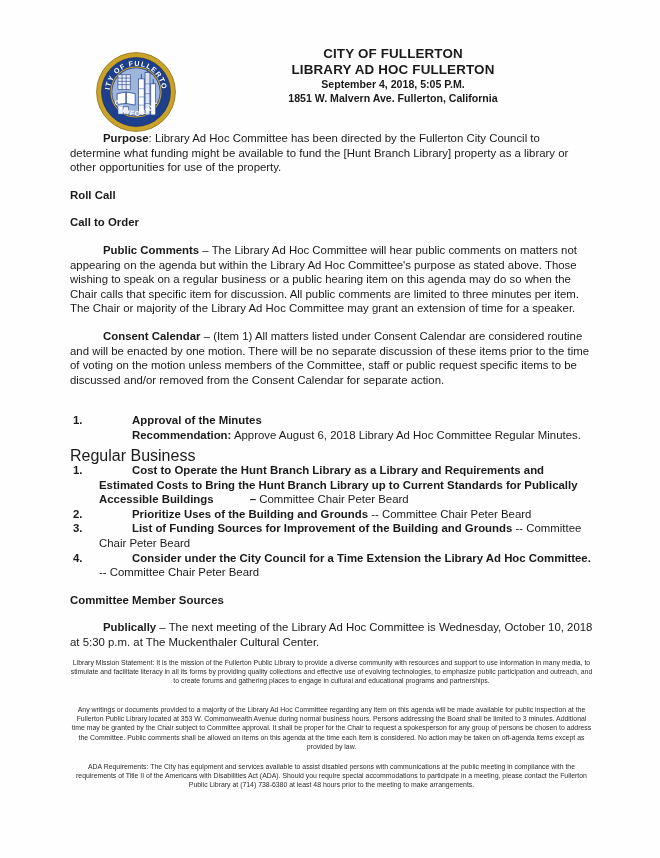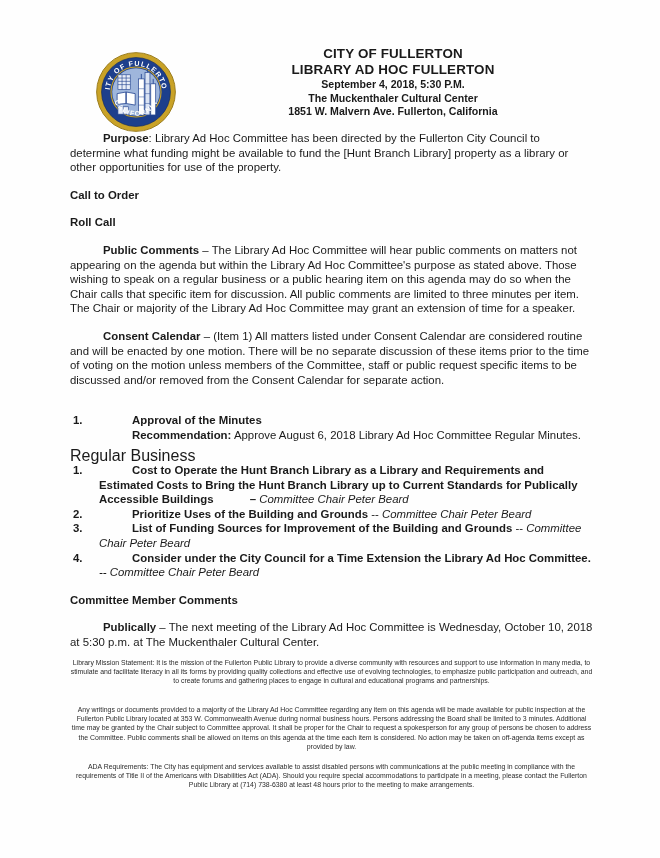--- a/index.html
+++ b/index.html
@@ -63,21 +63,21 @@
     top: 131px;
     width: 523px;
   }
   p.para {
     margin: 0 0 13px 0;
     font-size: 11.4px;
     line-height: 14.6px;
     text-align: left;
   }
   .b { font-weight: bold; padding-left: 33px; }
-  .i { font-style: italic; }
+  .i { }
   .head-only {
     margin: 0 0 13px 0;
     font-size: 11.4px;
     line-height: 14.6px;
     font-weight: bold;
   }
   .tight { margin-bottom: 0; }
 
   
   ol.numlist {
@@ -194,33 +194,32 @@
         </text>
         <text font-family="Liberation Sans, sans-serif" font-size="8.2" font-weight="bold" fill="#ffffff" letter-spacing="1.6">
           <textPath href="#arcBot" startOffset="50%" text-anchor="middle">CALIFORNIA</textPath>
         </text>
       </svg>
     </div>
 
     <div class="header-text">
       <div class="hdr-line1">CITY OF FULLERTON</div>
       <div class="hdr-line2">LIBRARY AD HOC FULLERTON</div>
-      <div class="hdr-sub">September 4, 2018, 5:30 P.M.</div>
-      <div class="hdr-sub">The Muckenthaler Cultural Center</div>
+      <div class="hdr-sub">September 4, 2018, 5:05 P.M.</div>
       <div class="hdr-sub">1851 W. Malvern Ave. Fullerton, California</div>
     </div>
   </div>
 
   <div class="body-area">
 
     <p class="para"><span class="b">Purpose</span><span>: Library Ad Hoc Committee has been directed by the Fullerton City Council to determine what funding might be available to fund the [Hunt Branch Library] property as a library or other opportunities for use of the property.</span></p>
 
+    <p class="head-only">Roll Call</p>
+
     <p class="head-only">Call to Order</p>
-
-    <p class="head-only">Roll Call</p>
 
 
     <p class="para"><span class="b">Public Comments</span><span> – The Library Ad Hoc Committee will hear public comments on matters not appearing on the agenda but within the Library Ad Hoc Committee's purpose as stated above. Those wishing to speak on a regular business or a public hearing item on this agenda may do so when the Chair calls that specific item for discussion. All public comments are limited to three minutes per item. The Chair or majority of the Library Ad Hoc Committee may grant an extension of time for a speaker.</span></p>
 
     <p class="para tight"><span class="b">Consent Calendar</span><span> – (Item 1) All matters listed under Consent Calendar are considered routine and will be enacted by one motion.  There will be no separate discussion of these items prior to the time of voting on the motion unless members of the Committee, staff or public request specific items to be discussed and/or removed from the Consent Calendar for separate action.</span></p>
 
     <div class="spacer-sm"></div>
 
     <ol class="numlist consent-block">
       <li>
@@ -243,21 +242,21 @@
       <li>
         <span class="num">3.</span><span class="b">List of Funding Sources for Improvement of the Building and Grounds</span><span> -- </span><span class="i">Committee Chair Peter Beard</span>
       </li>
       <li>
         <span class="num">4.</span><span class="b">Consider under the City Council for a Time Extension the Library Ad Hoc Committee.</span><span> </span><span class="i">-- Committee Chair Peter Beard</span>
       </li>
     </ol>
 
     <div class="spacer-sm"></div>
 
-    <p class="head-only">Committee Member Comments</p>
+    <p class="head-only">Committee Member Sources</p>
 
     <p class="para"><span class="b">Publically</span><span> – The next meeting of the Library Ad Hoc Committee is Wednesday, October 10, 2018 at 5:30 p.m. at The Muckenthaler Cultural Center.</span></p>
 
   </div>
 
   <div class="fineprint" id="mission-statement">
     <p>Library Mission Statement: It is the mission of the Fullerton Public Library to provide a diverse community with resources and support to use information in many media, to stimulate and facilitate literacy in all its forms by providing quality collections and effective use of evolving technologies, to emphasize public participation and outreach, and to create forums and gathering places to engage in cultural and educational programs and partnerships.</p>
   </div>
 
   <div class="fineprint" id="writings-notice">

